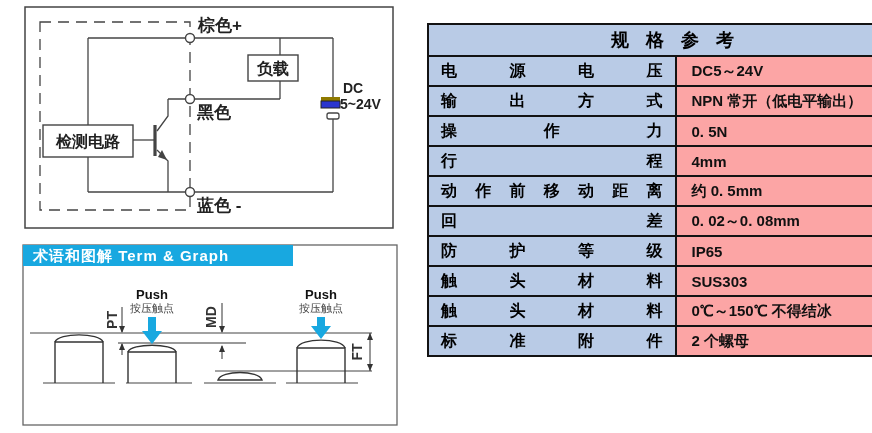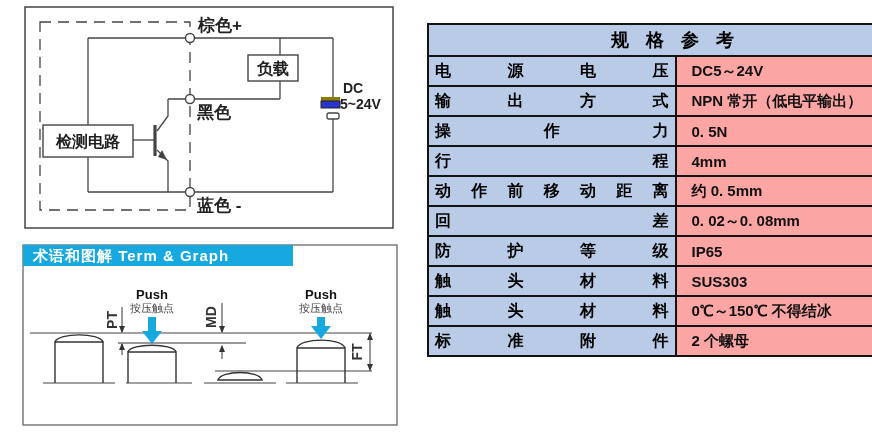--- a/index.html
+++ b/index.html
@@ -8,21 +8,21 @@
   svg text{font-family:"Liberation Sans",sans-serif;}
 
   
   #specTable{position:absolute;left:427px;top:23px;width:497px;border-collapse:collapse;
              table-layout:fixed;}
   #specTable th,#specTable td{border:2px solid #131313;height:28px;overflow:hidden;
              white-space:nowrap;}
   #specTable th{background:var(--tbl-bg);font-size:18px;font-weight:bold;color:#000;
              text-align:center;letter-spacing:6px;}
   #specTable td.lbl{background:var(--tbl-bg);width:122px;font-size:16px;font-weight:bold;
-             color:#000;padding:0 6px;text-align:justify;text-align-last:justify;}
+             color:#000;padding:0 12px;text-align:justify;text-align-last:justify;}
   #specTable td.val{background:#fca5a5;font-size:15px;font-weight:bold;color:#111;
              padding:0 0 0 15px;text-align:left;}
 
   .diagram-svg{position:absolute;left:0;}
   #circuitSvg{top:0;}
   #termSvg{top:233px;}
 </style>
 </head>
 <body>
 

